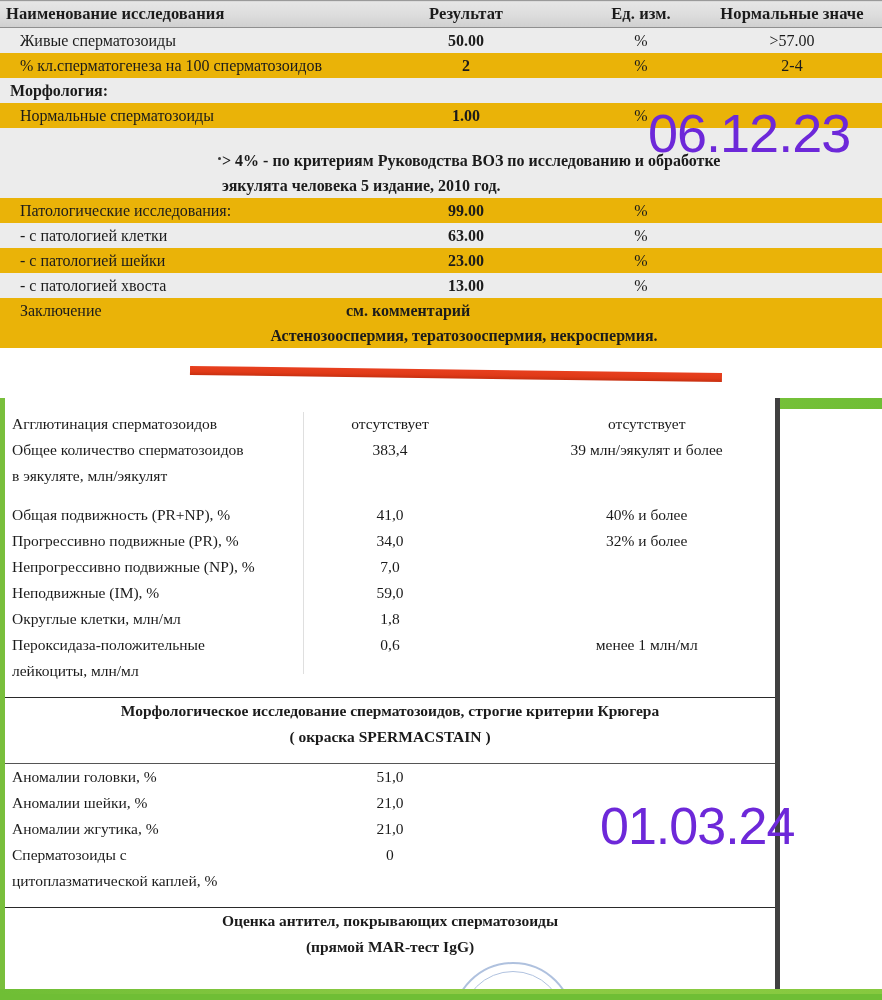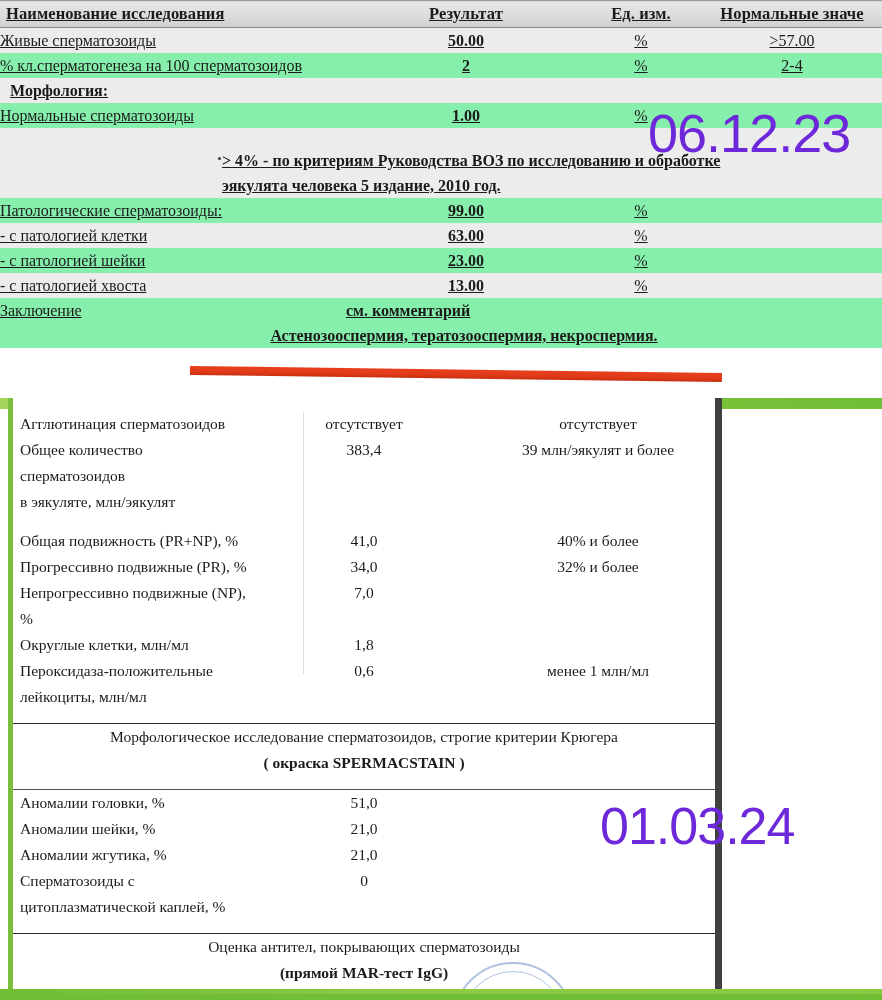--- a/index.html
+++ b/index.html
@@ -5,41 +5,41 @@
   html,body{margin:0;padding:0;background:#ffffff;}
   body{
     width:882px;height:1000px;overflow:hidden;position:relative;
     font-family:"Liberation Serif","DejaVu Serif",serif;
     color:#1b1b1b;
     -webkit-font-smoothing:antialiased;
   }
   .page{position:absolute;inset:0;}
 
   
-  .rep1{position:absolute;left:0;top:0;width:882px;height:390px;background:#fff;text-decoration:underline;}
+  .rep1{position:absolute;left:0;top:0;width:882px;height:390px;background:#fff;}
   .t1{width:100%;border-collapse:collapse;table-layout:fixed;}
   .t1 td,.t1 th{padding:0;vertical-align:top;}
   .t1hdr td{
     background:linear-gradient(180deg,#e6e6e6 0%,#dcdcdc 55%,#cfcfcf 100%);
     font-weight:bold;font-size:16.5px;height:26px;line-height:26px;
     border-top:1px solid #9a9a9a;border-bottom:1px solid #8f8f8f;
     text-align:center;letter-spacing:.1px;
   }
   .t1 .c-name{width:340px;text-align:left;padding-left:6px;}
   .t1 .c-res{width:240px;}
   .t1 .c-unit{width:110px;text-align:center;}
   .t1 .c-norm{width:192px;text-align:center;}
 
   .t1 tr.row td{font-size:16px;line-height:25px;height:25px;}
   .t1 tr.shade td{background:#ececec;}
-  .t1 tr.plain td{background:#86efac;}
+  .t1 tr.plain td{background:#eab308;}
   .t1 .val{font-weight:bold;text-align:center;}
   .t1 .unit{text-align:center;font-size:15.5px;}
   .t1 .norm{text-align:center;font-size:15.5px;}
-  .t1 .nm{text-align:left;padding-left:0;}
+  .t1 .nm{text-align:left;padding-left:20px;}
 
   .t1 .tall td{height:48px;line-height:23px;}
   .sect-title{font-weight:bold;font-size:17px;padding-left:10px !important;}
 
   .note{
     font-weight:bold;font-size:15.5px;line-height:25px;
     padding-left:222px !important;text-align:left;
   }
   .dot{
     position:absolute;left:218px;top:157px;width:3px;height:3px;
@@ -61,44 +61,44 @@
   
   .datestamp{
     position:absolute;font-family:"Liberation Sans","DejaVu Sans",sans-serif;
     font-weight:400;color:#6d28d9;letter-spacing:-1px;white-space:nowrap;
   }
   #date-top{left:648px;top:106px;font-size:54px;line-height:54px;}
   #date-bottom{left:600px;top:800px;font-size:52px;line-height:52px;}
 
   
   .rep2{
-    position:absolute;left:8px;top:398px;width:714px;height:602px;
+    position:absolute;left:0;top:398px;width:780px;height:602px;
     background:#fff;box-sizing:border-box;
-    border-left:5px solid #79bf3c;border-right:7px solid #404040;
+    border-left:5px solid #79bf3c;border-right:5px solid #404040;
   }
   .greentop{
     position:absolute;left:0;top:398px;width:882px;height:11px;
     background:linear-gradient(95deg,#a5d45a 0%,#8ecb45 35%,#6fbe35 100%);
   }
   .greenbot{
     position:absolute;left:0;top:989px;width:882px;height:11px;
     background:linear-gradient(95deg,#6fbe35 0%,#8ecb45 50%,#86c93f 100%);
   }
 
   .t2{width:100%;border-collapse:collapse;table-layout:fixed;
       font-family:"Liberation Serif","DejaVu Serif",serif;}
   .t2 td{padding:0;vertical-align:top;font-size:15.5px;line-height:26px;height:26px;}
   .t2 .n{width:420px;text-align:left;padding-left:7px;}
   .t2 .v{width:220px;text-align:center;}
   .t2 .r{width:232px;text-align:center;}
   .t2 tr.gap td{height:13px;line-height:13px;}
   .t2 .rule td{height:0;line-height:0;border-bottom:1.6px solid #2a2a2a;padding:0;}
   .t2 .rulelight td{height:0;line-height:0;border-bottom:1.2px solid #555;padding:0;}
   .band{
-    text-align:center;font-weight:normal;font-size:16px;line-height:25px;
+    text-align:center;font-weight:bold;font-size:16px;line-height:25px;
   }
   .band2{text-align:center;font-weight:bold;font-size:16px;line-height:25px;}
 
   
   .artifact-v{
     position:absolute;left:303px;top:412px;width:1px;height:262px;
     background:#d9d9d9;opacity:.85;
   }
 
   
@@ -164,21 +164,21 @@
         <td colspan="4" style="height:20px;"></td>
       </tr>
       <tr class="row shade">
         <td class="note" colspan="4">&gt; 4% - по критериям Руководства ВОЗ по исследованию и обработке</td>
       </tr>
       <tr class="row shade">
         <td class="note" colspan="4">эякулята человека 5 издание, 2010 год.</td>
       </tr>
 
       <tr class="row plain">
-        <td class="nm">Патологические сперматозоиды:</td>
+        <td class="nm">Патологические исследования:</td>
         <td class="val">99.00</td>
         <td class="unit">%</td>
         <td class="norm"></td>
       </tr>
       <tr class="row shade">
         <td class="nm">- с патологией клетки</td>
         <td class="val">63.00</td>
         <td class="unit">%</td>
         <td class="norm"></td>
       </tr>
@@ -252,20 +252,25 @@
         <td class="n">Прогрессивно подвижные (PR), %</td>
         <td class="v">34,0</td>
         <td class="r">32% и более</td>
       </tr>
       <tr>
         <td class="n">Непрогрессивно подвижные (NP), %</td>
         <td class="v">7,0</td>
         <td class="r"></td>
       </tr>
       <tr>
+        <td class="n">Неподвижные (IM), %</td>
+        <td class="v">59,0</td>
+        <td class="r"></td>
+      </tr>
+      <tr>
         <td class="n">Округлые клетки, млн/мл</td>
         <td class="v">1,8</td>
         <td class="r"></td>
       </tr>
       <tr>
         <td class="n">Пероксидаза-положительные лейкоциты, млн/мл</td>
         <td class="v">0,6</td>
         <td class="r">менее 1 млн/мл</td>
       </tr>
 

